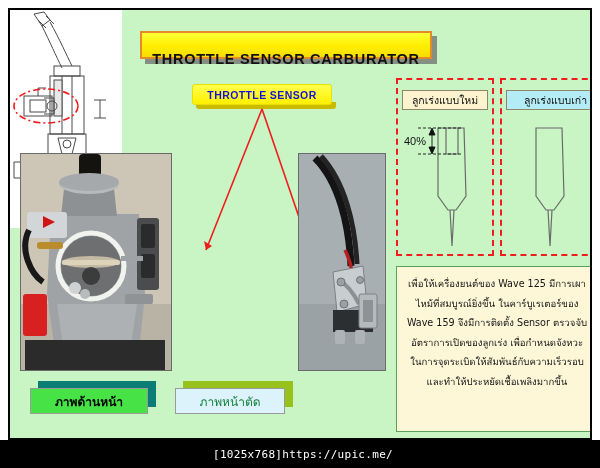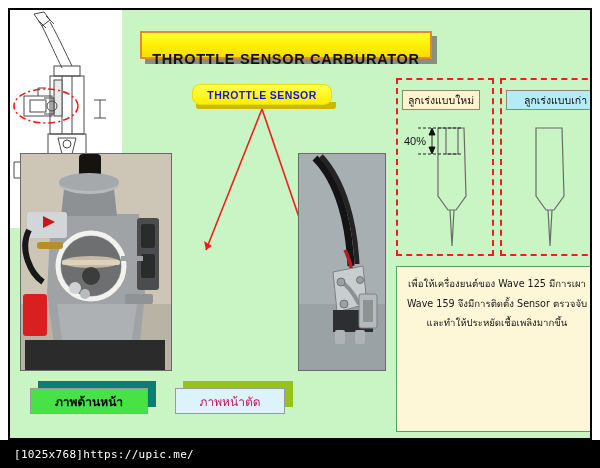--- a/index.html
+++ b/index.html
@@ -30,21 +30,21 @@
     white-space:nowrap;
     margin-top:28px;
   }
 
   
   .sensor-banner{
     position:absolute;left:182px;top:74px;width:140px;height:21px;
     background:linear-gradient(180deg,#ffff4d 0%,#ffef00 100%);
     border:1px solid #e8e000;box-sizing:border-box;
     display:flex;align-items:center;justify-content:center;
-    border-radius:8px;
+    border-radius:3px;
   }
   .sensor-banner span{
     font-size:10.5px;font-weight:bold;color:#1414d8;letter-spacing:.4px;
     white-space:nowrap;
   }
   .sensor-banner-shadow{
     position:absolute;left:186px;top:92px;width:140px;height:7px;
     background:#c9b900;border-radius:0 0 3px 3px;
   }
 
@@ -62,59 +62,59 @@
     position:absolute;height:26px;border:1px solid #9a9a9a;box-sizing:border-box;
     display:flex;align-items:center;justify-content:center;
   }
   .caption span{font-size:12px;white-space:nowrap;}
   #caption-front{left:20px;top:378px;width:118px;background:#46e246;}
   #caption-front span{color:#000000;font-weight:bold;}
   #caption-front-shadow{
     position:absolute;left:28px;top:371px;width:118px;height:26px;background:#0c7d75;
   }
   #caption-section{left:165px;top:378px;width:110px;background:#ddf3fb;}
-  #caption-section span{color:#be185d;}
+  #caption-section span{color:#15803d;}
   #caption-section-shadow{
     position:absolute;left:173px;top:371px;width:110px;height:26px;background:#97c21c;
   }
 
   
   .dashed-box{
     position:absolute;border:2px dashed #ef1d1d;box-sizing:border-box;background:transparent;
   }
   #box-new{left:386px;top:68px;width:98px;height:178px;}
   #box-old{left:490px;top:68px;width:98px;height:178px;}
 
   .chip{
     position:absolute;height:20px;border:1px solid #8a8a6a;box-sizing:border-box;
     display:flex;align-items:center;justify-content:center;
   }
   .chip span{font-size:10.5px;color:#111;white-space:nowrap;}
-  #chip-new{left:392px;top:80px;width:78px;background:#fdf3cf;}
+  #chip-new{left:392px;top:80px;width:86px;background:#fdf3cf;}
   #chip-old{left:496px;top:80px;width:86px;background:#b3ecf5;padding-left:13px;}
 
   .needle-svg{position:absolute;}
   #needle-new{left:392px;top:108px;width:86px;height:132px;}
   #needle-old{left:496px;top:108px;width:86px;height:132px;}
 
   
   #desc-panel{
     position:absolute;left:386px;top:256px;width:202px;height:166px;
     background:#fdf7d8;border:1px solid #5aa05a;box-sizing:border-box;
     padding:7px 6px 0 6px;
   }
   #desc-panel p{
     margin:0;font-size:9.6px;line-height:19.5px;color:#141414;
     text-align:center;font-family:"DejaVu Sans",sans-serif;
   }
 
   
   #watermark{
     position:absolute;left:0;top:440px;width:600px;height:28px;
-    background:#000;display:flex;align-items:center;justify-content:flex-start;
+    background:#000;display:flex;align-items:center;justify-content:center;
     padding-right:8px;box-sizing:border-box;padding-left:14px;
   }
   #watermark span{
     color:#fff;font-size:11px;font-family:"DejaVu Sans Mono",monospace;letter-spacing:.3px;
   }
 </style>
 </head>
 <body>
 
 <div class="page">
@@ -281,21 +281,24 @@
       </div>
       <svg class="needle-svg" id="needle-old" viewBox="0 0 86 132">
         <g stroke="#6b6b6b" stroke-width="1.2" fill="none">
           <path d="M30 10 L56 10 L58 78 L48 92 L40 92 L30 78 Z"></path>
           <path d="M42 92 L44 128 L46 92"></path>
         </g>
       </svg>
 
       <div id="desc-panel">
         <p>เพื่อให้เครื่องยนต์ของ Wave 125 มีการเผา</p>
+        <p>ไหม้ที่สมบูรณ์ยิ่งขึ้น ในคาร์บูเรเตอร์ของ</p>
         <p>Wave 159 จึงมีการติดตั้ง Sensor ตรวจจับ</p>
+        <p>อัตราการเปิดของลูกเร่ง เพื่อกำหนดจังหวะ</p>
+        <p>ในการจุดระเบิดให้สัมพันธ์กับความเร็วรอบ</p>
         <p>และทำให้ประหยัดเชื้อเพลิงมากขึ้น</p>
       </div>
 
     </div>
   </div>
 
   <div id="watermark">
     <span>[1025x768]https://upic.me/</span>
   </div>
 

